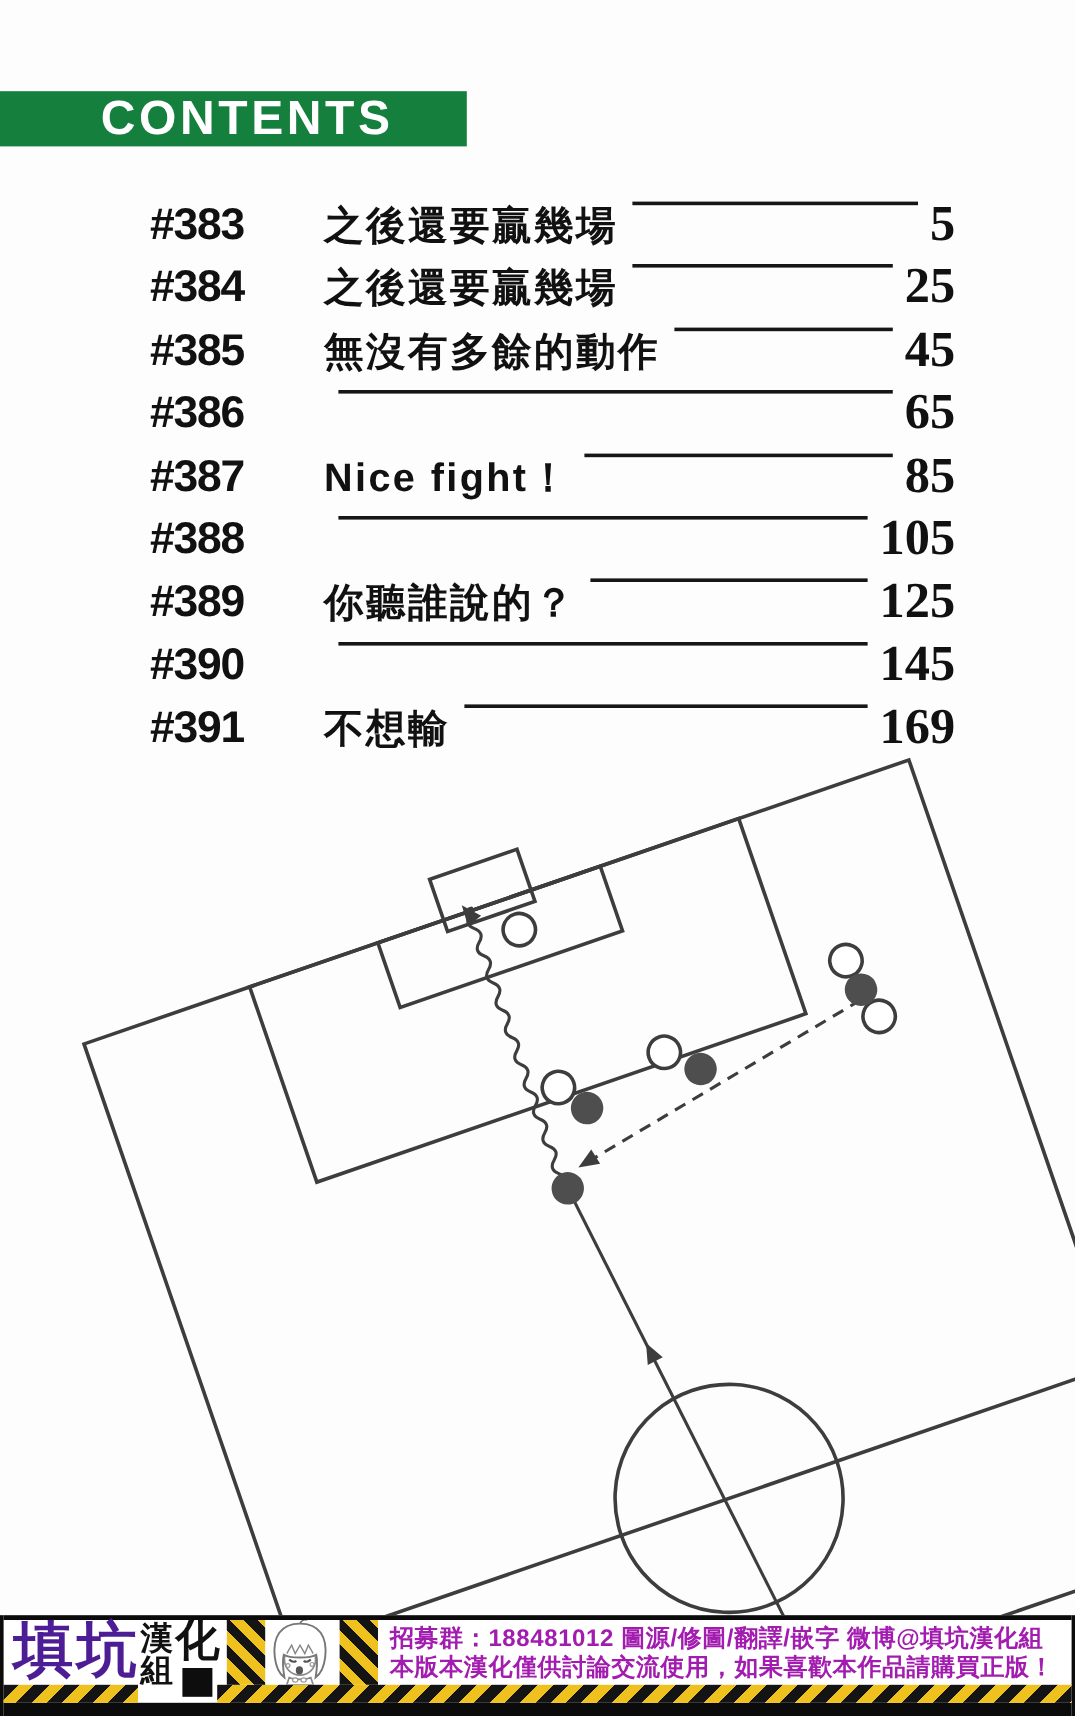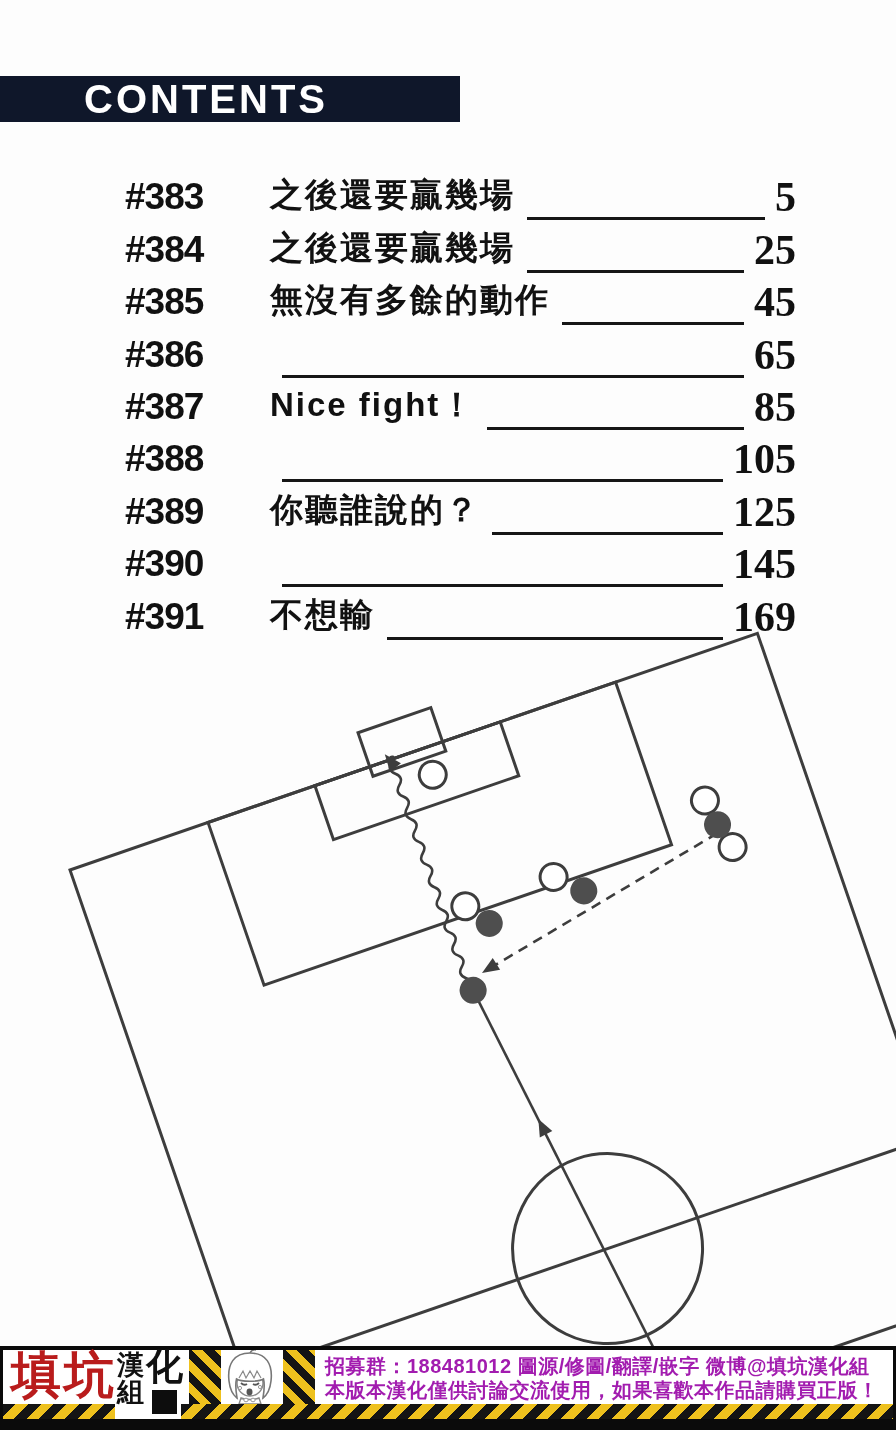--- a/index.html
+++ b/index.html
@@ -1,44 +1,44 @@
 <!DOCTYPE html>
 <html><head>
 <meta charset="utf-8">
 <style>
   html,body{margin:0;padding:0;background:#e8e8e8;}
   .page{position:relative;width:896px;height:1430px;margin:0 auto;background:#fdfdfd;overflow:hidden;
         font-family:"Liberation Sans",sans-serif;color:#111;}
   
-  .contents-bar{position:absolute;top:76px;left:0;width:460px;height:46px;background:#0f172a;
+  .contents-bar{position:absolute;top:76px;left:0;width:389px;height:46px;background:#15803d;
                 display:flex;align-items:center;}
   .contents-bar span{color:#fff;font-weight:700;font-size:40px;letter-spacing:3px;padding-left:84px;
                      line-height:1;}
   
   .chapter-list{position:absolute;top:166px;left:125px;width:671px;}
-  .ch-row{display:flex;align-items:flex-end;height:52.4px;}
+  .ch-row{display:flex;align-items:flex-start;height:52.4px;}
   .ch-num{width:145px;font-weight:900;font-size:37px;letter-spacing:-1px;white-space:nowrap;}
-  .ch-title{font-weight:900;font-size:33px;letter-spacing:2px;white-space:nowrap;margin-top:34px;}
+  .ch-title{font-weight:900;font-size:33px;letter-spacing:2px;white-space:nowrap;}
   .leader{flex:1;border-top:3.5px solid #161616;margin:0 10px 0 12px;transform:translateY(2px);}
   .ch-page{font-family:"Liberation Serif",serif;font-weight:700;font-size:42px;line-height:1;
            white-space:nowrap;}
   
   .diagram-svg{position:absolute;top:630px;left:0;}
   
   .footer{position:absolute;top:1346px;left:0;width:896px;height:84px;background:#fff;
           border-left:3px solid #0b0b0b;border-right:3px solid #0b0b0b;box-sizing:border-box;}
   .f-top{height:4px;background:#0b0b0b;}
   .f-content{position:relative;height:54px;z-index:2;}
   .f-band{position:relative;height:15px;}
   .f-bar{height:11px;background:#0b0b0b;}
   .hazard-h{background:repeating-linear-gradient(135deg,#141414 0 9px,#eec11e 9px 18px);}
   .hazard-v{background:repeating-linear-gradient(45deg,#141414 0 8px,#eec11e 8px 16px);}
   .band-seg{position:absolute;top:0;height:15px;}
   .logo-main{position:absolute;left:8px;top:0px;font-size:50px;font-weight:900;letter-spacing:3px;
-             line-height:1;color:#b91c1c;}
+             line-height:1;color:#4c1d95;}
   .logo-sub1{position:absolute;left:114px;top:2px;font-size:27px;font-weight:900;line-height:1;}
   .logo-sub2{position:absolute;left:143px;top:-2px;font-size:37px;font-weight:900;line-height:1;}
   .logo-sub3{position:absolute;left:114px;top:29px;font-size:27px;font-weight:900;line-height:1;}
   .logo-square{position:absolute;left:149px;top:40px;width:25px;height:24px;background:#0d0d0d;}
   .strip{position:absolute;top:0;width:32px;height:54px;}
   .strip-left{left:186px;}
   .strip-right{left:280px;}
   .girl{position:absolute;left:216px;top:0;}
   .f-text{position:absolute;left:322px;top:4px;width:566px;font-weight:700;color:#a21caf;}
   .f-line{font-size:20px;line-height:24px;letter-spacing:0.5px;white-space:nowrap;}

